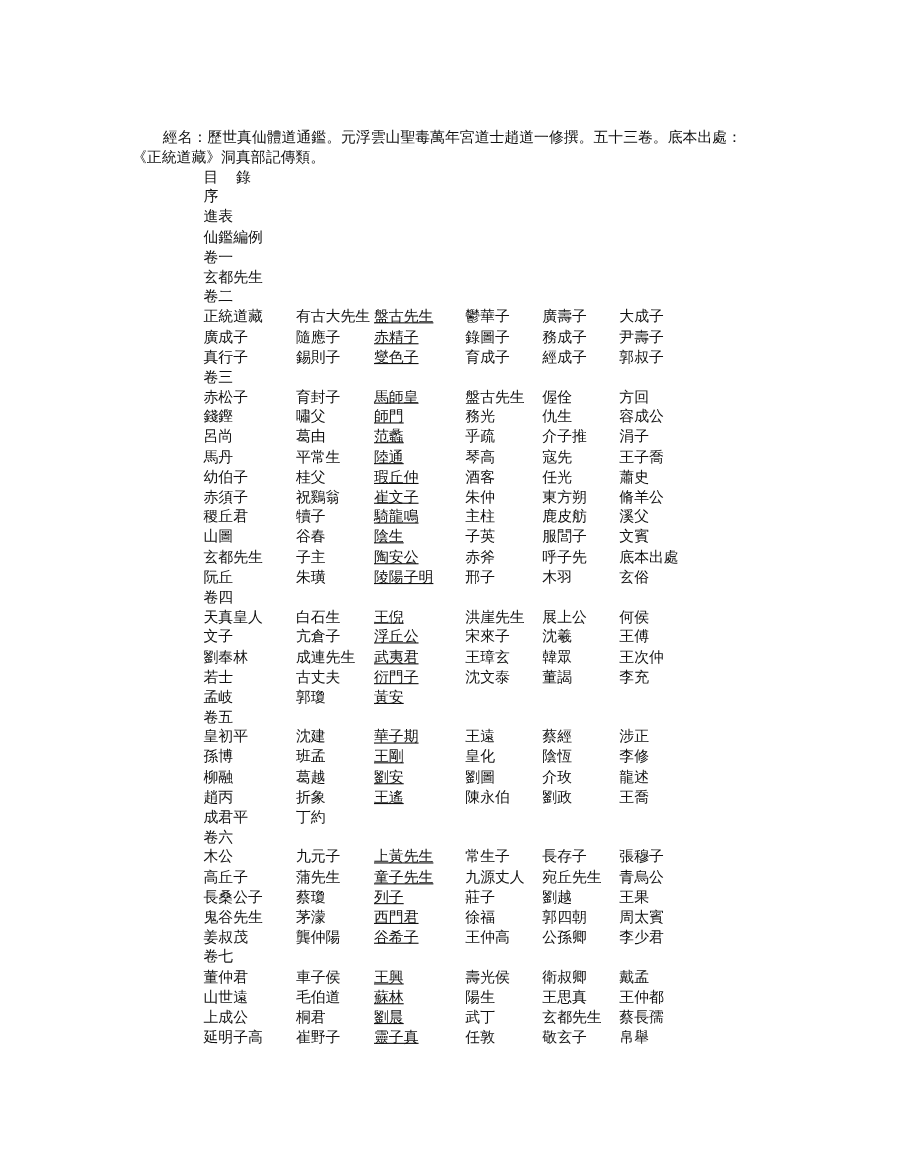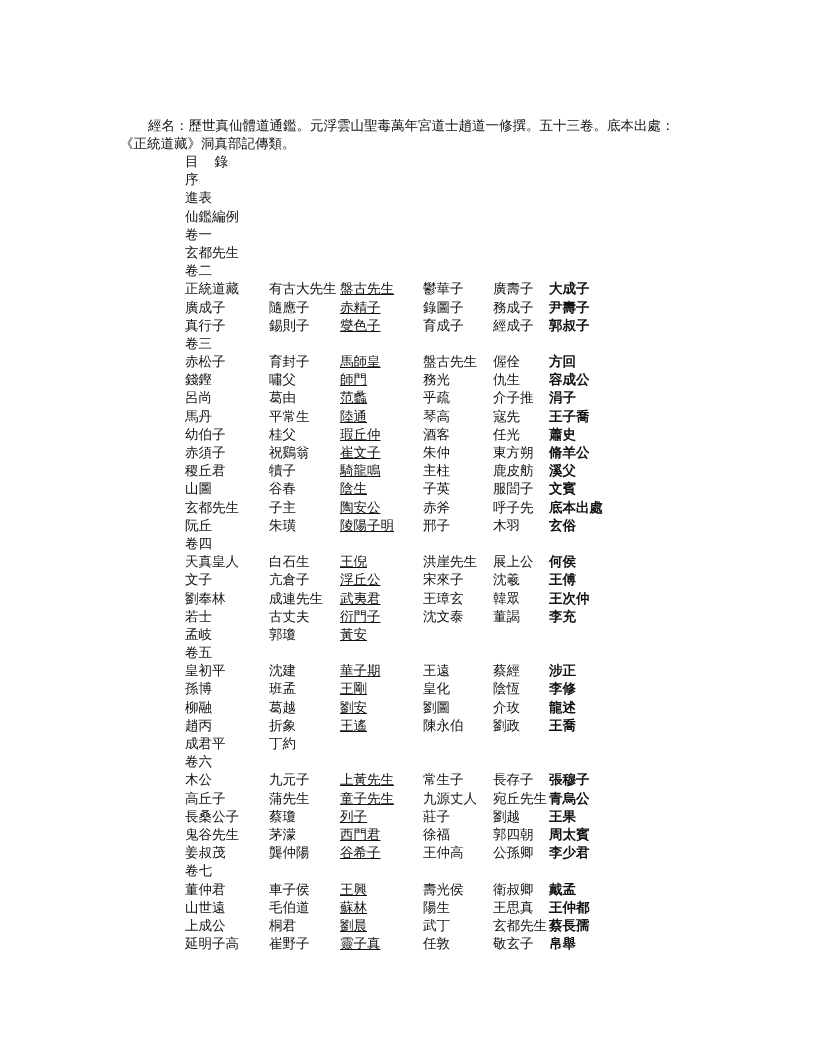--- a/index.html
+++ b/index.html
@@ -6,21 +6,21 @@
   body { width: 816px; height: 1056px; position: relative; overflow: hidden;
          font-family: "DejaVu Serif", "Liberation Serif", serif; color: #111; }
   .page { position: absolute; left: 0; top: 0; width: 700px; height: 1056px; }
   .intro { position: absolute; left: 120px; top: 116px; width: 590px; font-size: 13.5px; line-height: 18px; }
   .intro .l1 { padding-left: 28px; white-space: nowrap; }
   .intro .l2 { white-space: nowrap; }
   .toc { position: absolute; left: 148px; top: 152px; font-size: 13.5px; margin-left: 37px; }
   .line { height: 18.2px; line-height: 18.2px; white-space: nowrap; position: relative; }
   .cell { position: absolute; top: 0; white-space: nowrap; }
   .c0 { left: 0; } .c1 { left: 84px; } .c2 { left: 155px; text-decoration: underline; }
-  .c3 { left: 238px; text-align: center; } .c4 { left: 308px; text-align: right; } .c5 { left: 364px; font-weight: bold; }
+  .c3 { left: 238px; text-align: center; } .c4 { left: 308px; text-align: right; } .c5 { left: 378px; }
   .heading-gap { letter-spacing: 16px; }
 </style>
 </head>
 <body>
 
 <div class="page">
   <div class="intro">
     <div class="l1">經名：歷世真仙體道通鑑。元浮雲山聖毒萬年宮道士趙道一修撰。五十三卷。底本出處：</div>
     <div class="l2">《正統道藏》洞真部記傳類。</div>
   </div>

